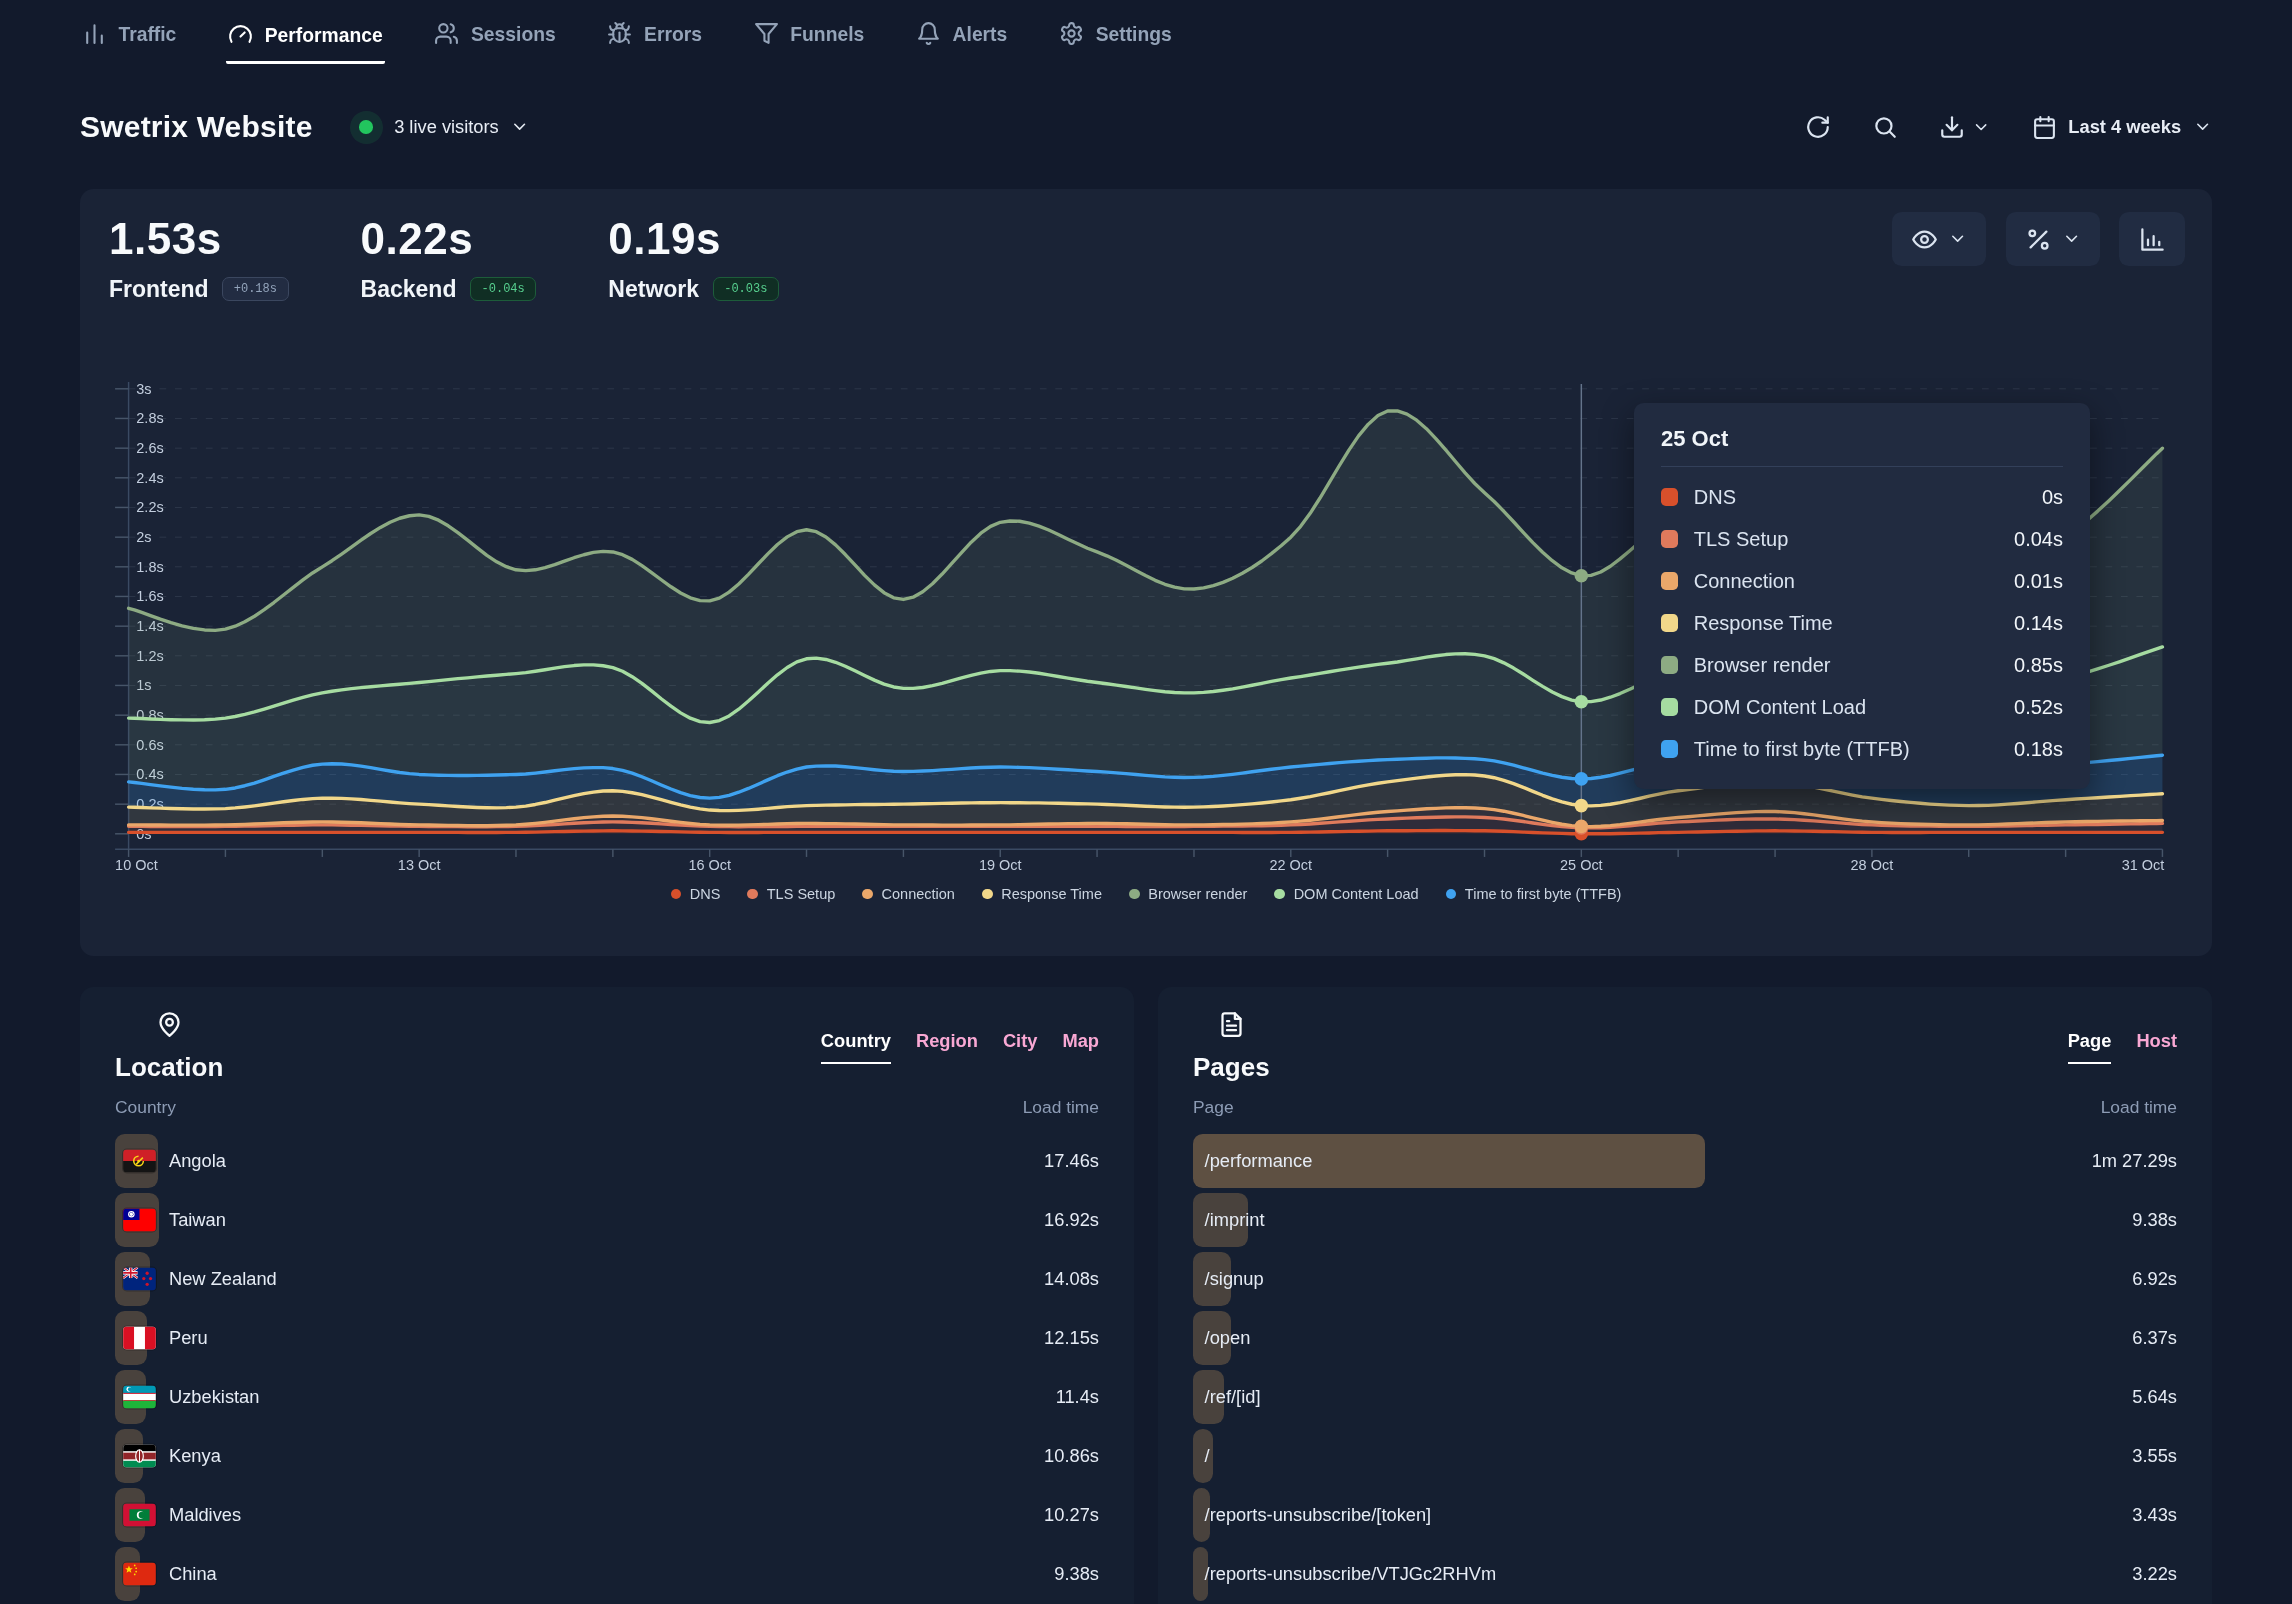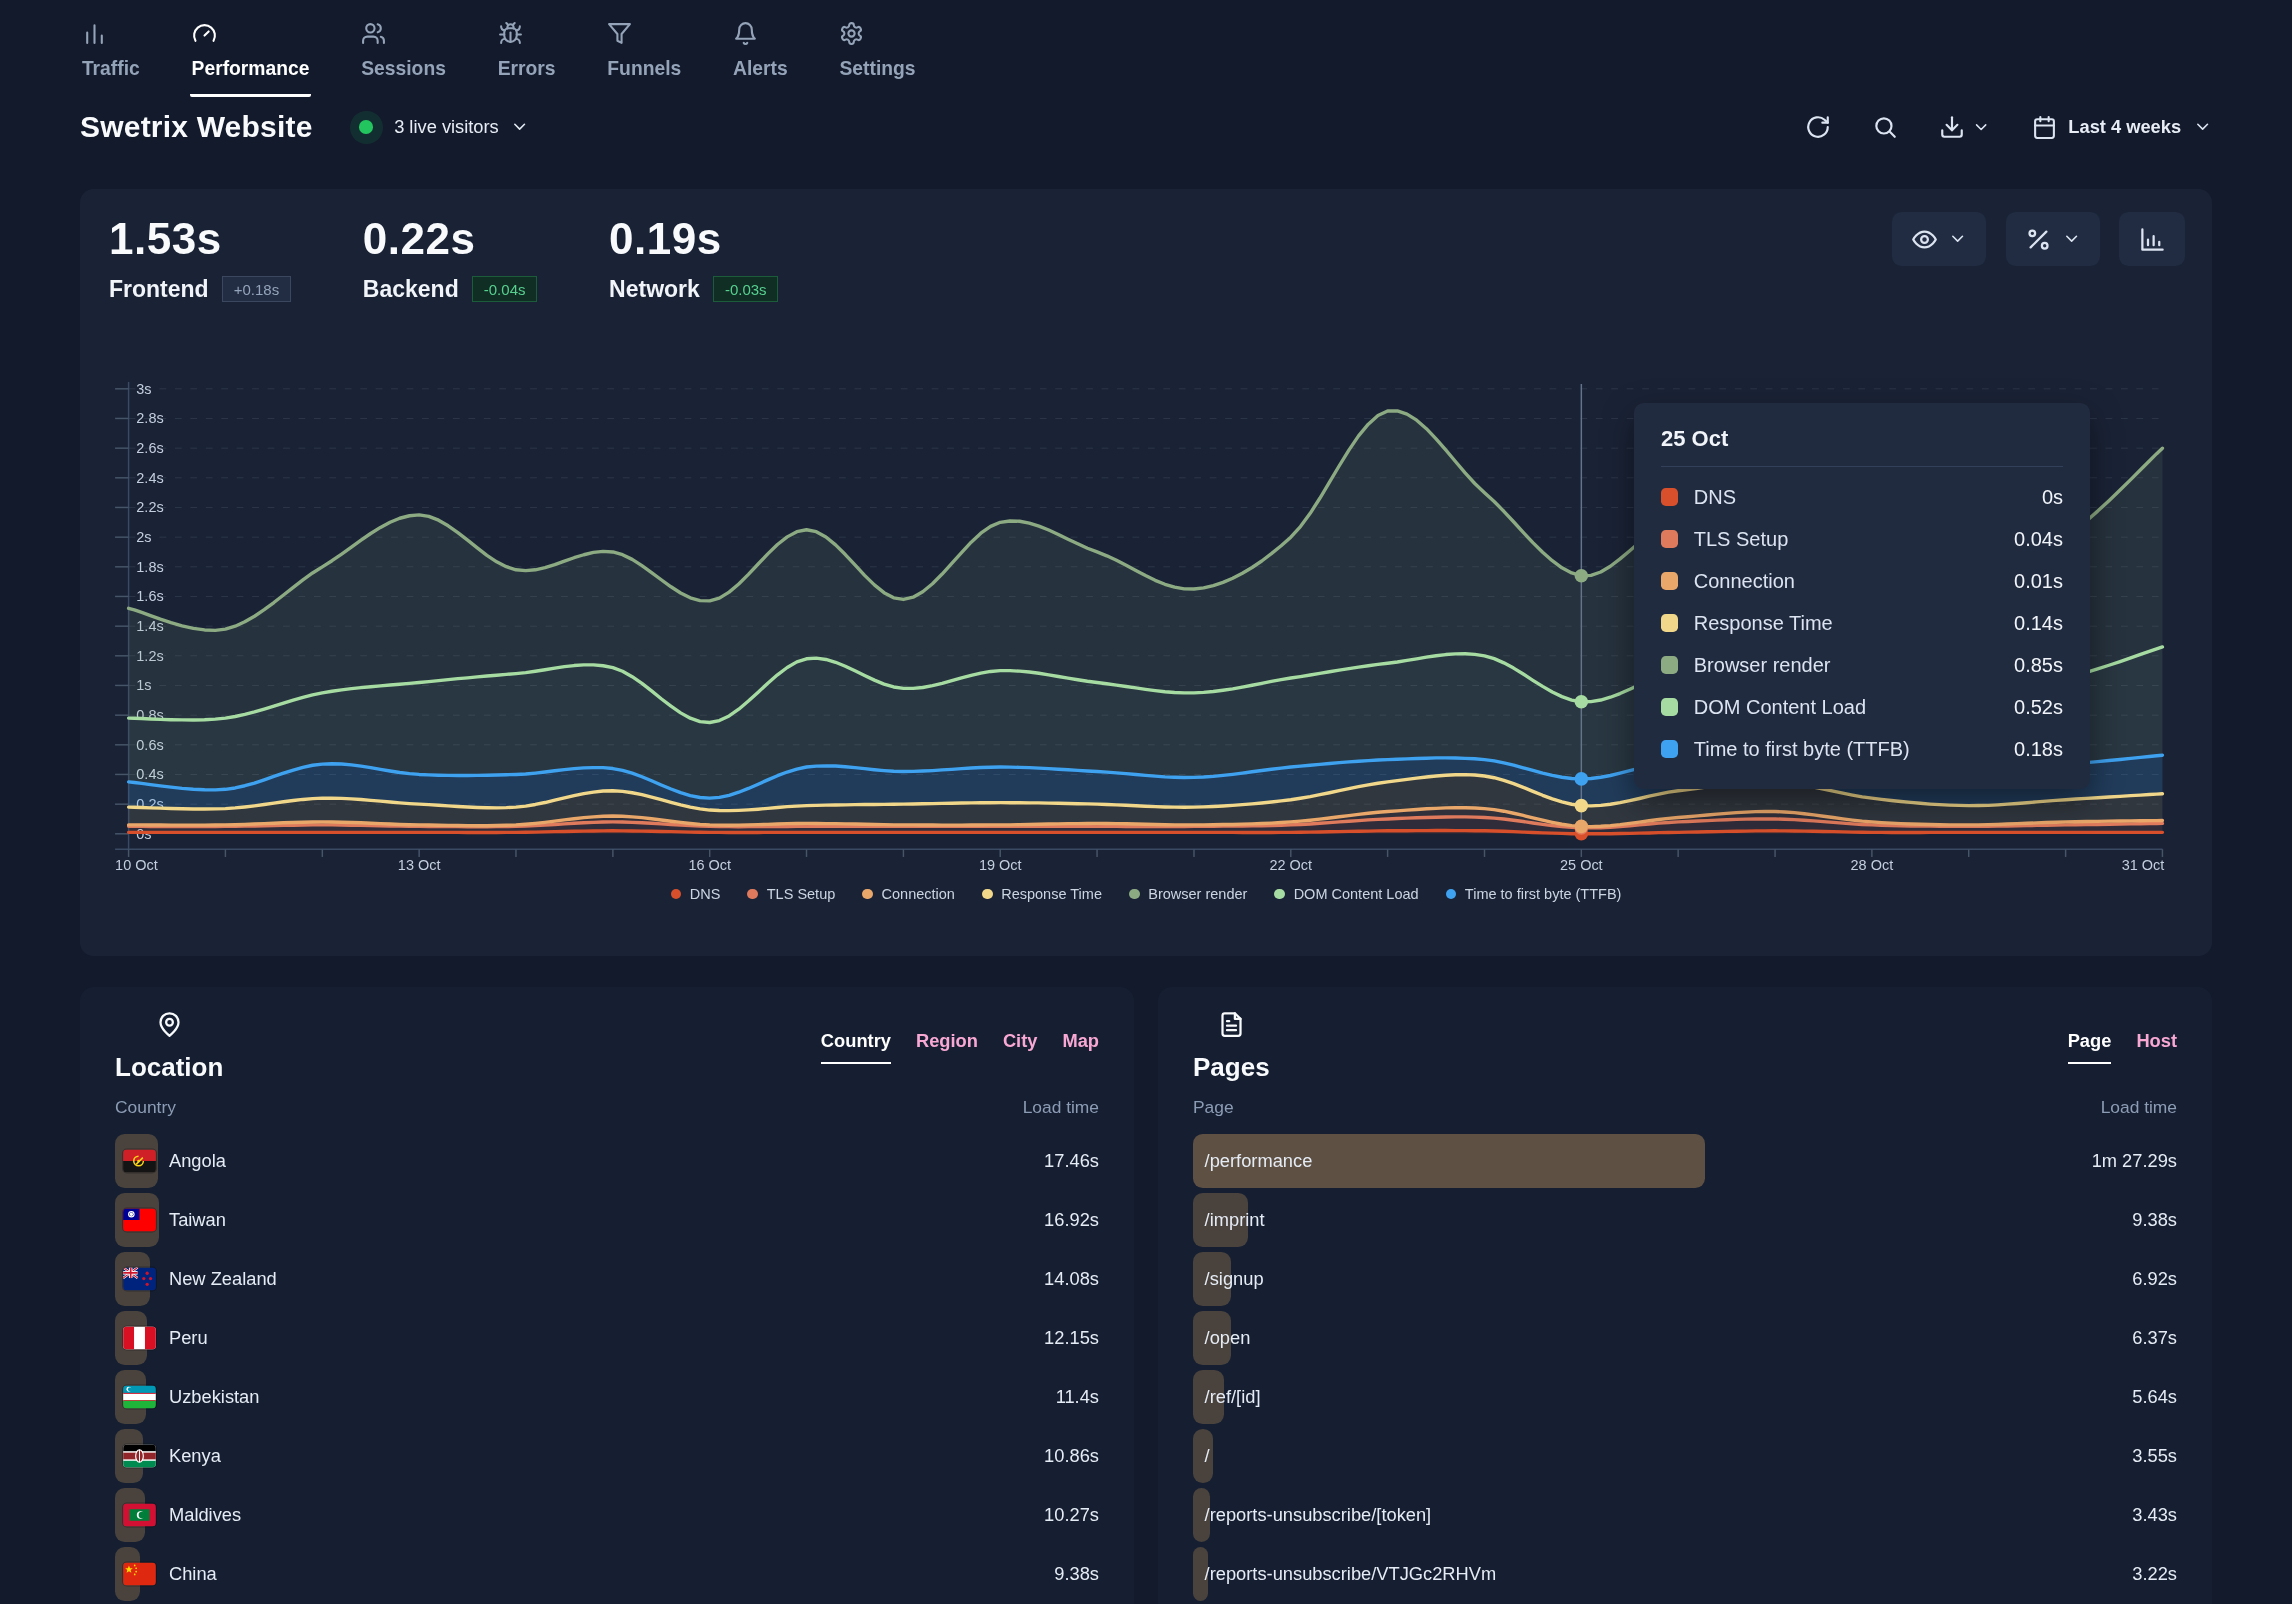--- a/index.html
+++ b/index.html
@@ -3,22 +3,22 @@
 <meta charset="utf-8">
 <style>
   * { margin:0; padding:0; box-sizing:border-box; }
   html,body { background:#0e1526; }
   body { width:2292px; height:1605px; overflow:hidden;
          font-family:"Liberation Sans", sans-serif; color:#e2e8f0; }
   .page { position:relative; width:2292px; height:1605px; background:#121a2c; }
 
   
   .nav { position:absolute; left:80px; top:13.5px; display:flex; gap:48px; }
-  .nav-item { display:flex; align-items:flex-start; gap:11.6px; color:#94a3b8;
-              font-size:19.3px; font-weight:700; padding:7.7px 1.9px 17.4px; cursor:pointer;flex-direction:column; }
+  .nav-item { display:flex; align-items:flex-end; gap:11.6px; color:#94a3b8;
+              font-size:19.3px; font-weight:700; padding:7.7px 1.9px 17.4px; cursor:pointer; }
   .nav-item.active { color:#ffffff; border-bottom:3.9px solid #ffffff; border-radius:1.9px; padding-bottom:13.5px; }
   .icon { display:inline-flex; }
   .icon svg { display:block; }
 
   
   .header-row { position:absolute; left:80px; right:80px; top:97px; height:60px;
                 display:flex; align-items:center; }
   .page-title { font-size:30px; font-weight:800; color:#f8fafc; letter-spacing:0.2px; }
   .live-pill { display:flex; align-items:center; gap:11.6px; margin-left:37px; cursor:pointer; }
   .live-halo { width:33px; height:33px; border-radius:50%; background:rgba(34,197,94,.12);
@@ -30,21 +30,21 @@
   .datebtn { display:flex; align-items:center; gap:11.6px; cursor:pointer; }
   .date-label { font-size:18.3px; font-weight:600; color:#e8edf5; }
 
   
   .card { position:absolute; left:80px; top:189px; width:2132px; height:767px;
           background:#1a2336; border-radius:13.5px; }
   .metrics { position:absolute; left:29px; top:25px; display:flex; gap:72px; }
   .metric-value { font-size:44px; font-weight:800; color:#f8fafc; letter-spacing:0.5px; }
   .metric-sub { display:flex; align-items:center; gap:13.5px; margin-top:11.6px; }
   .metric-label { font-size:23px; font-weight:700; color:#f1f5f9; }
-  .badge { font-size:15px; padding:3.9px 10.6px; border-radius:0; }
+  .badge { font-size:12px; padding:3.9px 10.6px; border-radius:7px;font-family:Liberation Mono, monospace; }
   .badge.neutral { color:#93a4bb; background:#222c42; border:1px solid #3b475f; }
   .badge.positive { color:#57d08f; background:rgba(13,51,31,.75); border:1px solid #1d5c3a; }
   .chart-controls { position:absolute; top:23px; right:27px; display:flex; gap:19.3px; }
   .cbtn { height:54px; background:#212c42; border-radius:9.7px; color:#dbe4f0;
           display:flex; align-items:center; justify-content:center; gap:9.7px;
           padding:0 19.3px; cursor:pointer; }
   #chart-svg { position:absolute; left:0; top:0; }
   .legend { position:absolute; left:0; top:697px; width:100%;
             display:flex; justify-content:center; gap:27px; }
   .legend-item { display:flex; align-items:center; gap:8.7px; font-size:14.5px; color:#cbd5e1; cursor:pointer; }

